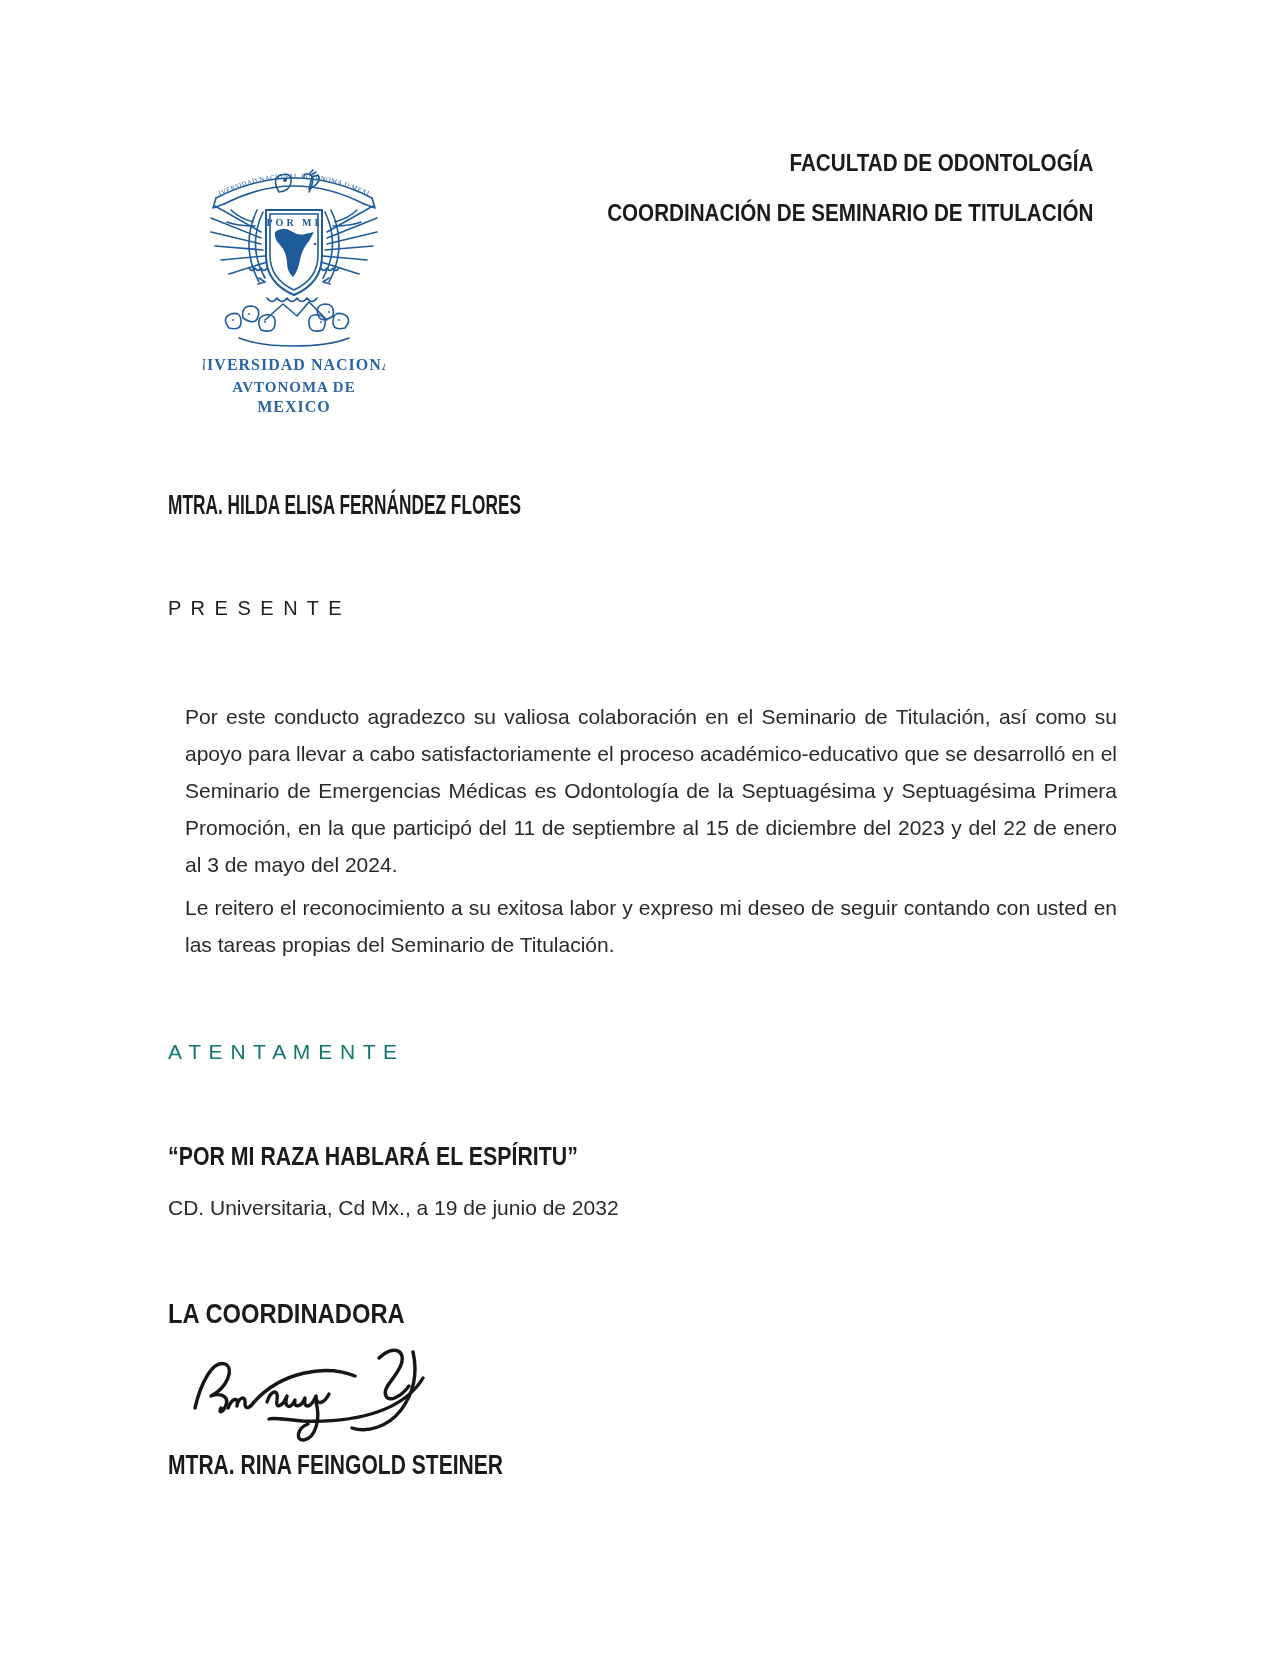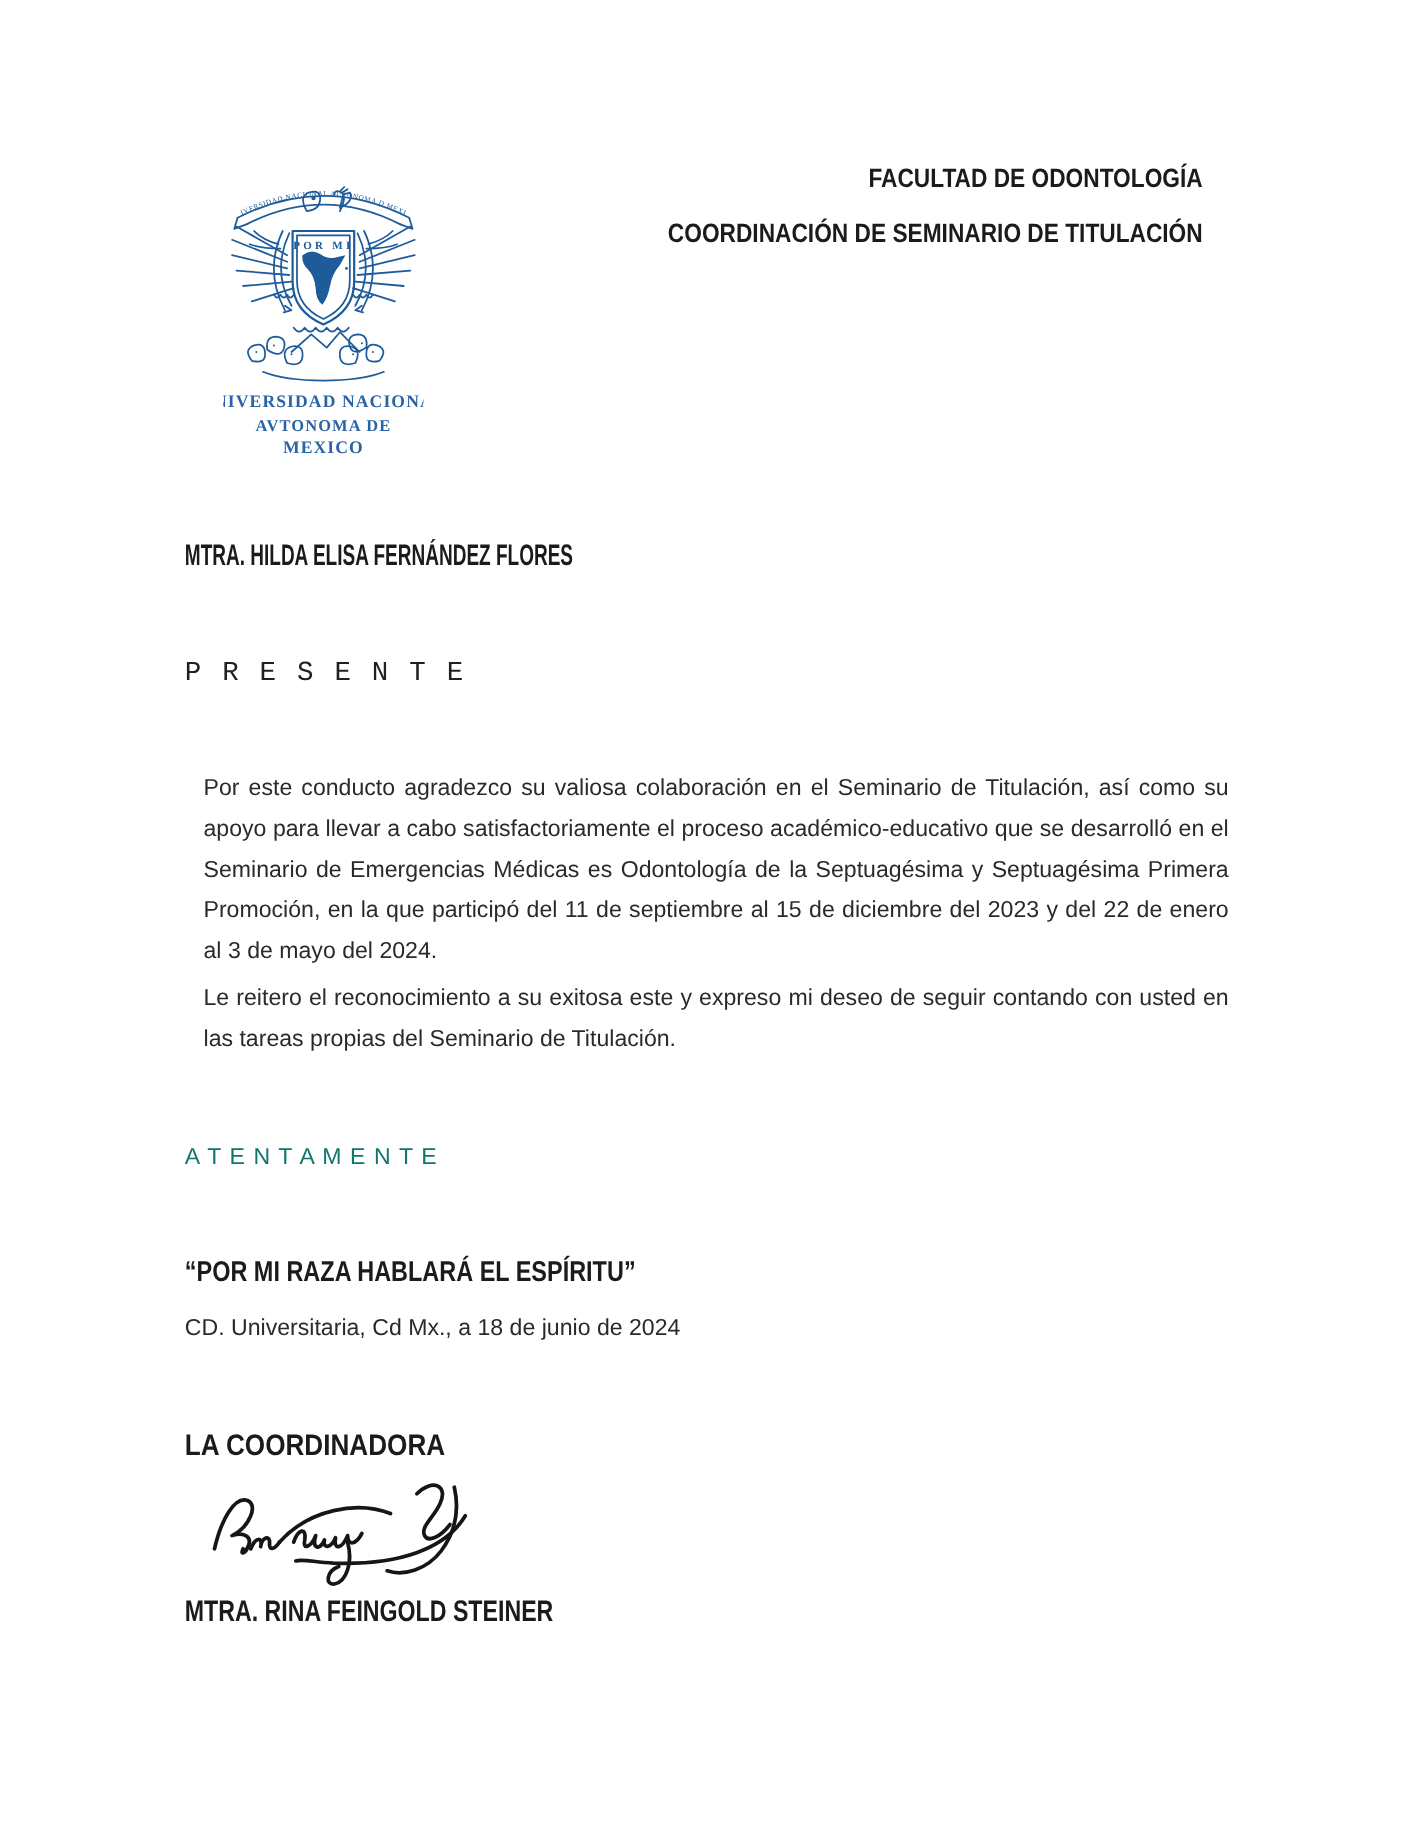--- a/index.html
+++ b/index.html
@@ -11,21 +11,21 @@
   .abs{position:absolute;}
   .hdr-line{
     right:187px;text-align:right;font-weight:700;color:#1b1b1b;font-size:24px;
     white-space:nowrap;transform:scaleX(0.86);transform-origin:right center;
   }
   .recipient{
     left:168px;top:490px;font-weight:700;color:#1b1b1b;font-size:27px;
     white-space:nowrap;transform:scaleX(0.64);transform-origin:left center;
   }
   .salutation{
-    left:168px;top:597px;font-size:25px;letter-spacing:2px;color:#202020;white-space:nowrap;font-family:Liberation Mono, monospace;
+    left:168px;top:597px;font-size:20px;letter-spacing:2px;color:#202020;white-space:nowrap;
   }
   .para{
     left:185px;width:932px;font-size:21px;line-height:37px;text-align:justify;color:#2a2a2a;
   }
   .closing{
     left:168px;top:1040px;font-size:21px;letter-spacing:1px;color:#0f766e;white-space:nowrap;
   }
   .motto{
     left:168px;top:1141px;font-weight:700;color:#1b1b1b;font-size:26px;
     white-space:nowrap;transform:scaleX(0.82);transform-origin:left center;
@@ -112,25 +112,25 @@
   </svg>
 </div>
 
 <div class="abs hdr-line" style="top:149px;">FACULTAD DE ODONTOLOGÍA</div>
 <div class="abs hdr-line" style="top:199px;">COORDINACIÓN DE SEMINARIO DE TITULACIÓN</div>
 
 <div class="abs recipient">MTRA. HILDA ELISA FERNÁNDEZ FLORES</div>
 <div class="abs salutation">P R E S E N T E</div>
 
 <div class="abs para" style="top:698px;">Por este conducto agradezco su valiosa colaboración en el Seminario de Titulación, así como su apoyo para llevar a cabo satisfactoriamente el proceso académico-educativo que se desarrolló en el Seminario de Emergencias Médicas es Odontología de la Septuagésima y Septuagésima Primera Promoción, en la que participó del 11 de septiembre al 15 de diciembre del 2023 y del 22 de enero al 3 de mayo del 2024.</div>
-<div class="abs para" style="top:889px;">Le reitero el reconocimiento a su exitosa este y expreso mi deseo de seguir contando con usted en las tareas propias del Seminario de Titulación.</div>
+<div class="abs para" style="top:889px;">Le reitero el reconocimiento a su exitosa labor y expreso mi deseo de seguir contando con usted en las tareas propias del Seminario de Titulación.</div>
 
 <div class="abs closing">A T E N T A M E N T E</div>
 <div class="abs motto">“POR MI RAZA HABLARÁ EL ESPÍRITU”</div>
-<div class="abs dateline">CD. Universitaria, Cd Mx., a 18 de junio de 2024</div>
+<div class="abs dateline">CD. Universitaria, Cd Mx., a 19 de junio de 2032</div>
 <div class="abs signer-title">LA COORDINADORA</div>
 
 <div class="abs" style="left:183px;top:1336px;width:262px;height:114px;">
   <svg width="262" height="114" viewBox="0 0 262 114">
     <g stroke="#161616" stroke-width="3.4" fill="none" stroke-linecap="round" stroke-linejoin="round">
       <path d="M12,72 C18,46 30,24 42,28 C52,32 44,52 28,60 C40,56 47,62 42,71 C40,76 35,78 38,72"></path>
       <path d="M45,72 C49,62 56,60 54,70 C55,62 63,58 62,68 C62,74 67,72 71,66"></path>
       <path d="M71,66 C98,36 142,28 172,40"></path>
       <path d="M84,66 C88,54 96,52 94,64 C92,74 100,70 104,60 C100,72 108,74 112,64 C110,72 118,72 122,62 C120,74 128,72 133,60 C133,70 141,68 146,58"></path>
       <path d="M133,66 C138,84 132,102 121,104 C112,105 114,92 125,88"></path>

